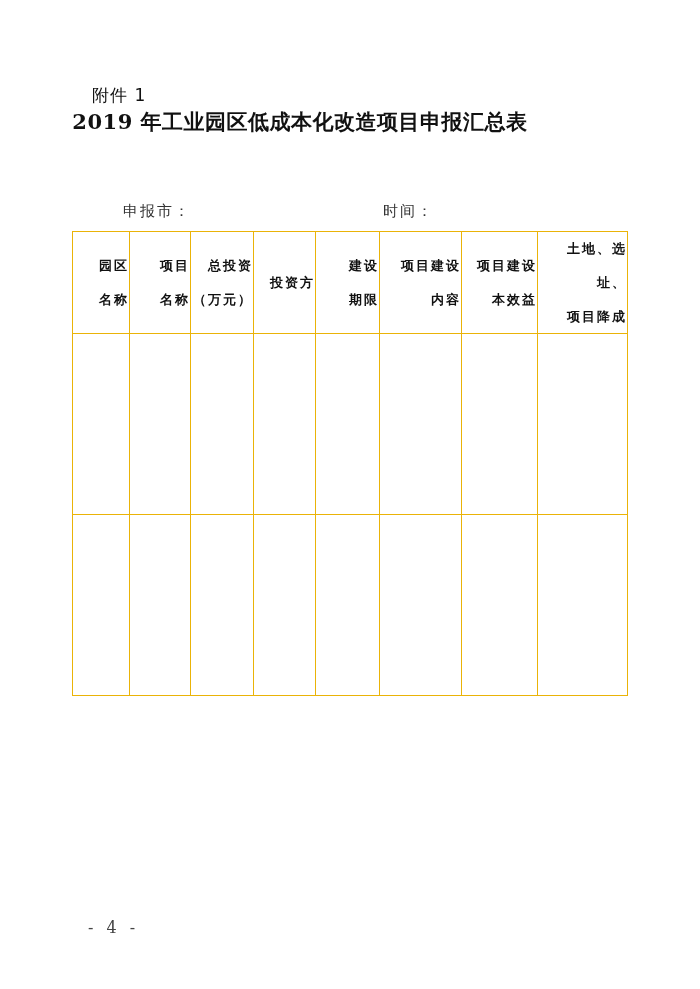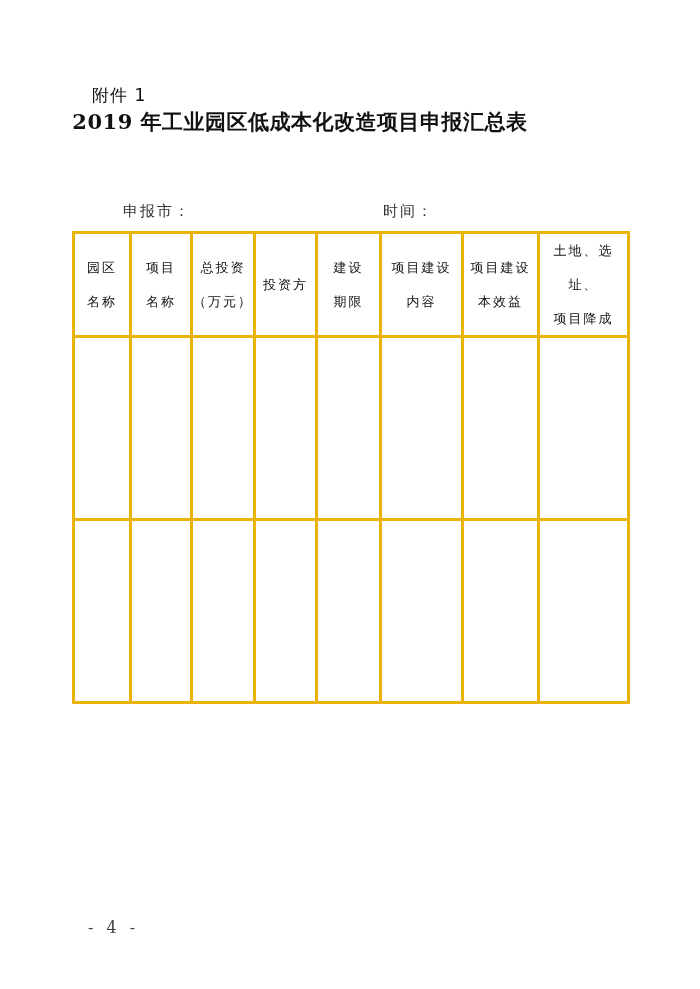--- a/index.html
+++ b/index.html
@@ -6,22 +6,22 @@
   body { width:700px; height:989px; position:relative; overflow:hidden; color:#111;
          font-family:"DejaVu Serif", serif; }
   .attach { position:absolute; left:92px; top:84px; font-family:"DejaVu Sans", sans-serif;
             font-size:17px; letter-spacing:1px; }
   .title { position:absolute; left:0; width:600px; top:108px; text-align:center;
            font-family:"DejaVu Serif", serif; font-weight:bold; font-size:21px; letter-spacing:0.5px; }
   .meta { position:absolute; top:202px; font-size:15px; color:#333; letter-spacing:2px; }
   .meta.city { left:107px;margin-left:16px; }
   .meta.time { left:383px;text-align:right; }
   table { position:absolute; left:72px; top:231px; border-collapse:collapse; table-layout:fixed; }
-  td, th { border:3px solid #eab308; padding:0; font-weight:normal; font-size:13px;
-           text-align:center; vertical-align:middle; line-height:2.6; letter-spacing:2px; }
+  td, th { border:1px solid #eab308; padding:0; font-weight:bold; font-size:13px;
+           text-align:right; vertical-align:middle; line-height:2.6; letter-spacing:2px; }
   th { height:73px; }
   td { height:180px; }
   .hl { display:block; }
   .page { position:absolute; left:88px; top:918px; font-size:16px; color:#444; letter-spacing:4px; }
 </style>
 </head>
 <body>
 
 <div class="attach">附件 1</div>
 <div class="title">2019 年工业园区低成本化改造项目申报汇总表</div>

